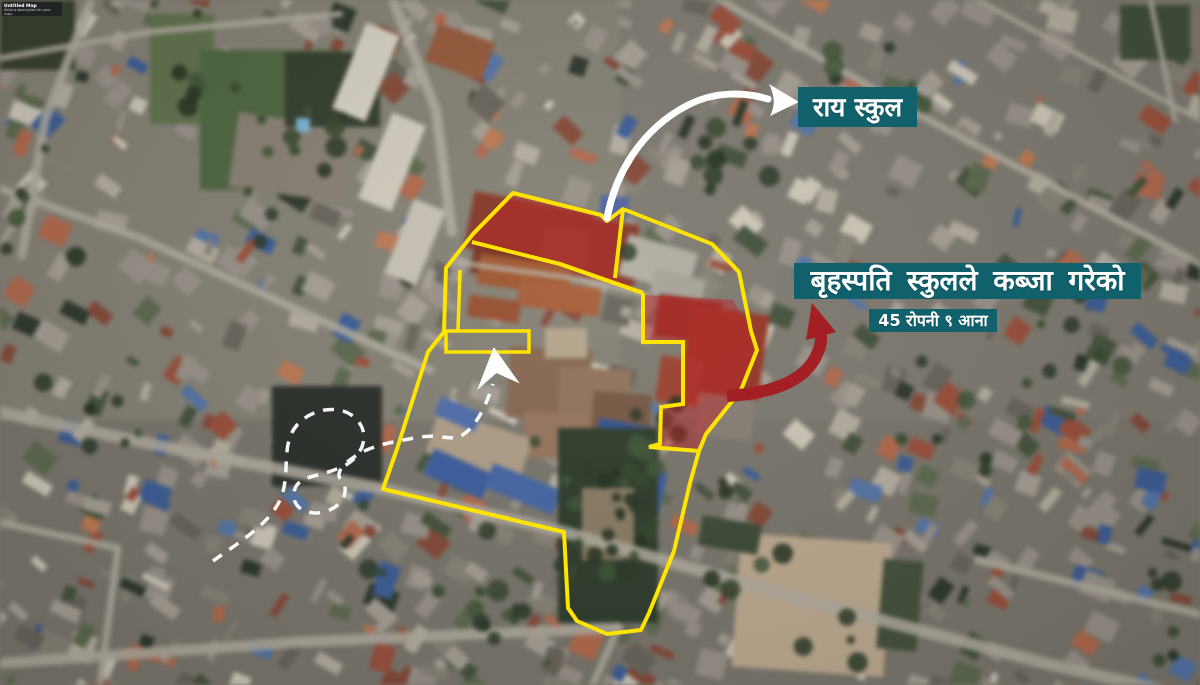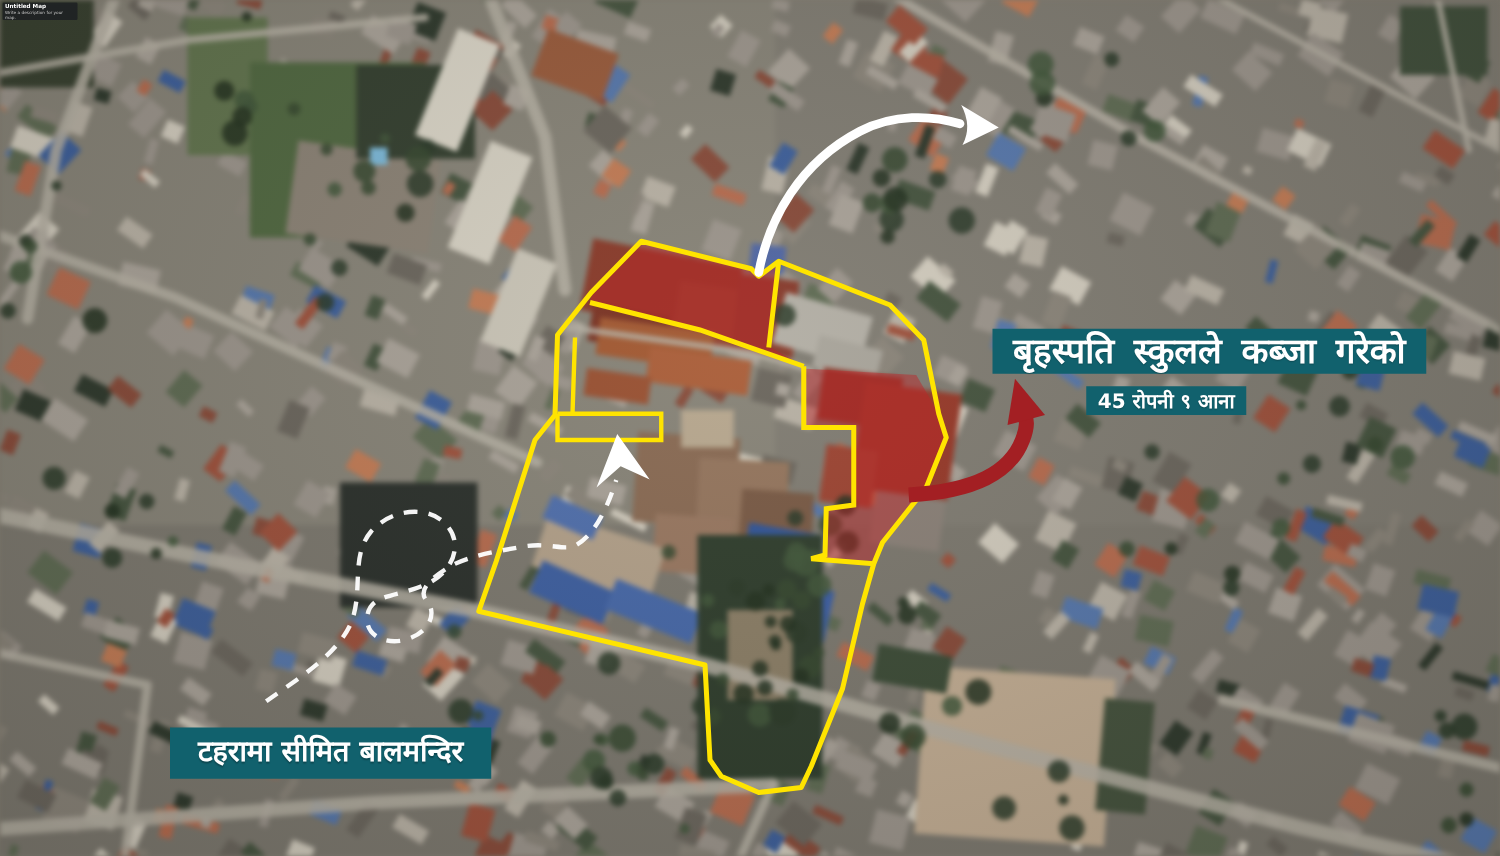--- a/index.html
+++ b/index.html
@@ -1111,21 +1111,21 @@
 
     <path d="M 496,347 L 518,386 L 496,373 L 475,388 Z" transform="rotate(-6 496 368)" fill="#ffffff"></path>
 
     <path d="M 607,218 C 615,175 640,130 688,105 C 715,91 745,92 768,99" fill="none" stroke-width="7" stroke-linecap="round" stroke="#ffffff"></path>
     <path d="M 799,102 L 769,84 Q 778,101 770,116 Z" fill="#ffffff"></path>
 
     <path d="M 727,396 C 780,393 808,378 818,352 C 822,342 822,336 819,328" fill="none" stroke-width="12" stroke="#a31f23"></path>
     <path d="M 812,303 L 836,332 L 806,340 Z" stroke-width="6" stroke-linejoin="round" fill="#a31f23"></path>
   </svg>
 
+  <div class="map-label" id="lbl-rai">राय स्कुल</div>
   <div class="map-label" id="lbl-occupied">बृहस्पति स्कुलले कब्जा गरेको</div>
   <div class="map-label" id="lbl-area">45 रोपनी ९ आना</div>
-  <div class="map-label" id="lbl-balmandir">टहरामा सीमित बालमन्दिर</div>
 
   <div id="watermark">
     <span class="wm-title">Untitled Map</span>
     <span class="wm-sub">Write a description for your map.</span>
   </div>
 </div>
 
 </body></html>

